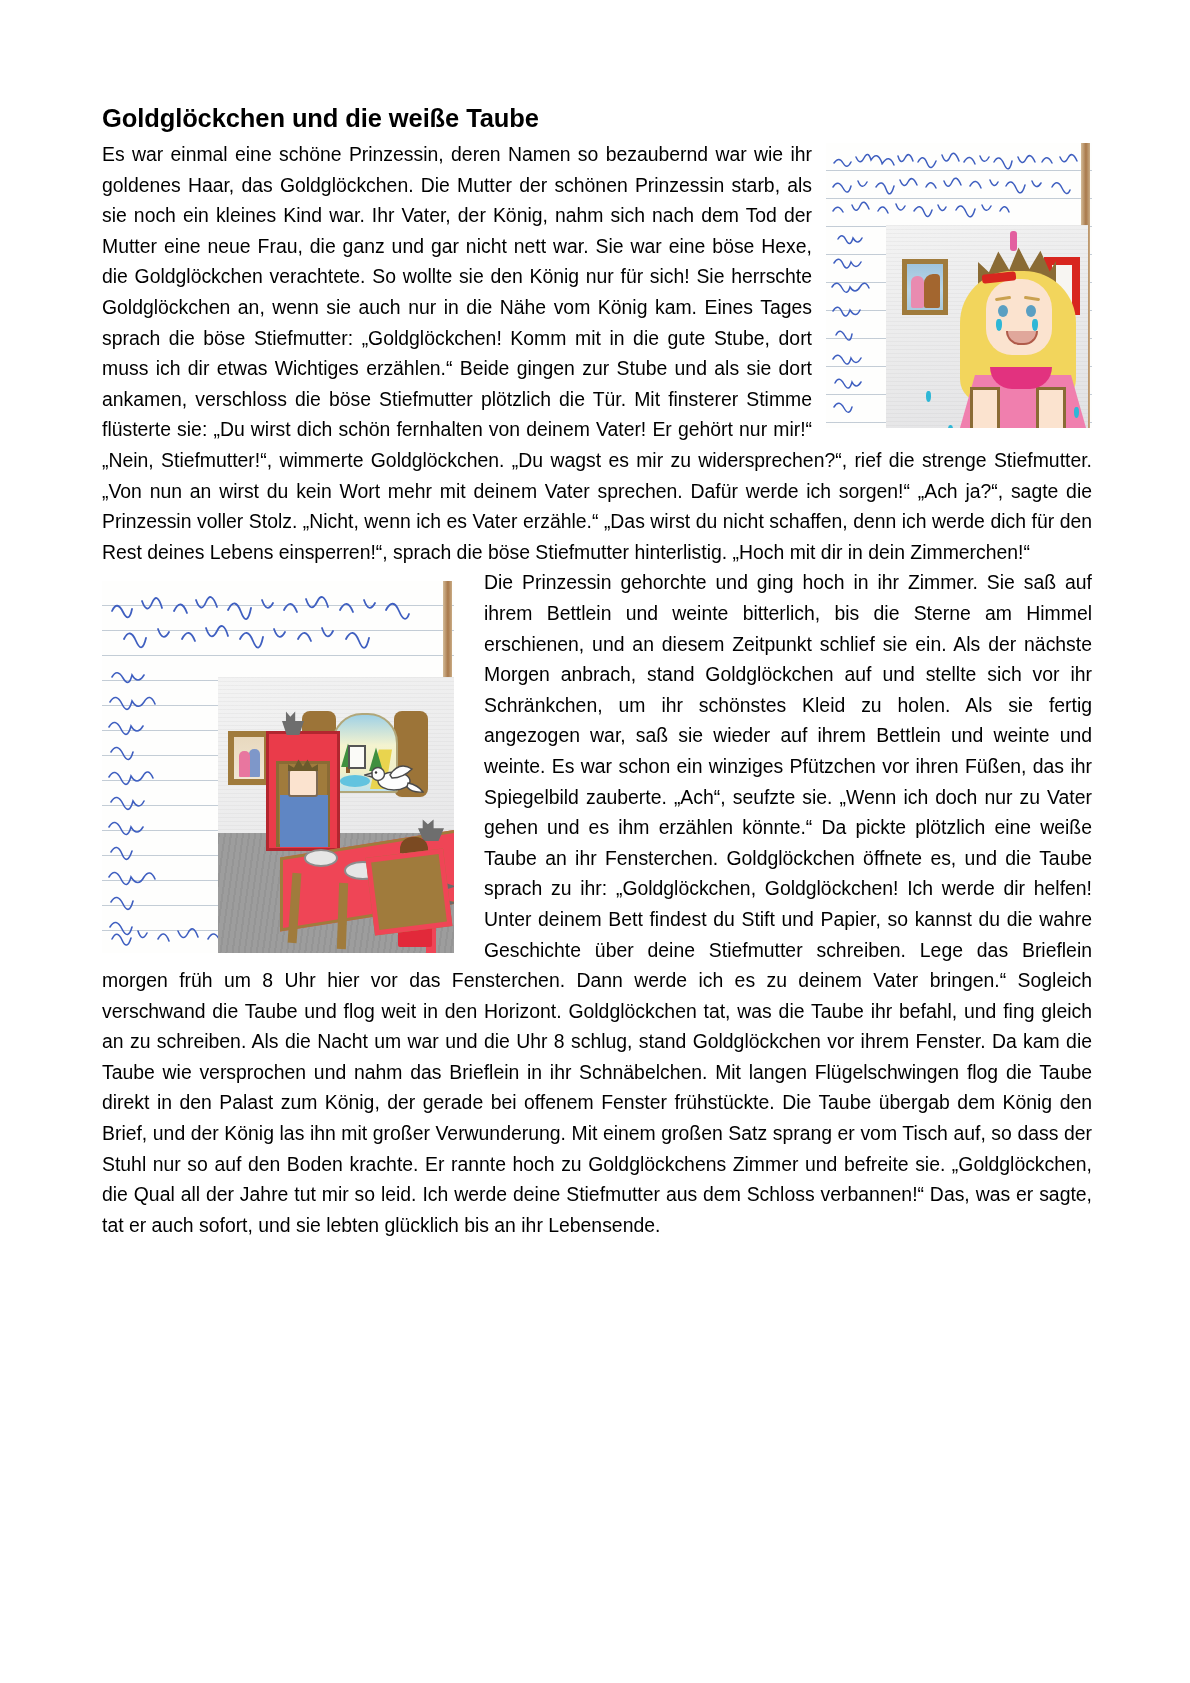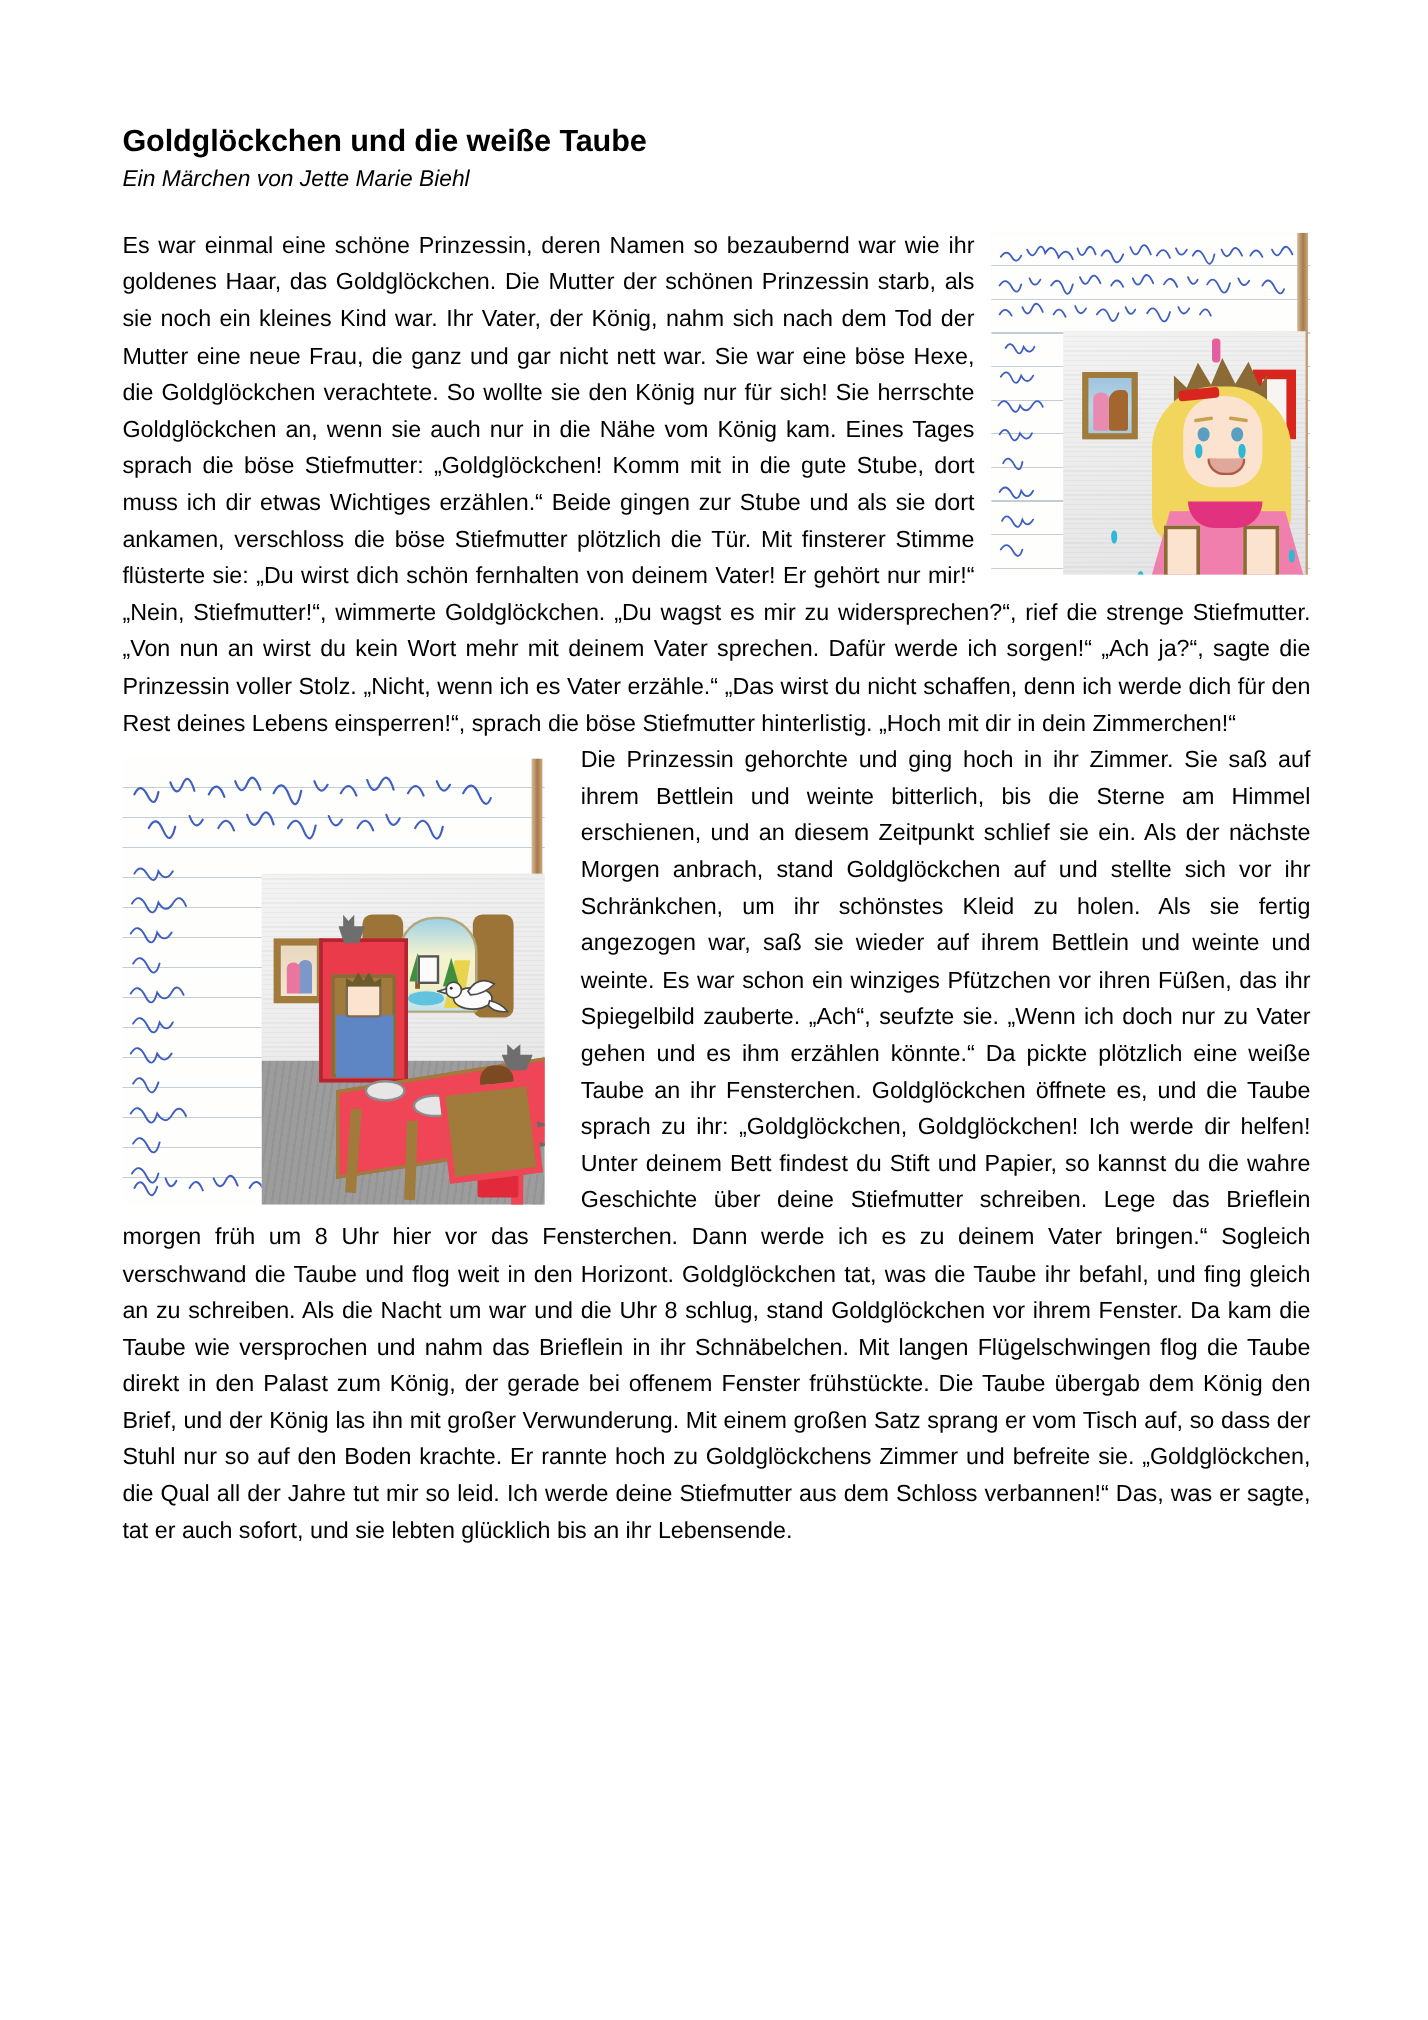--- a/index.html
+++ b/index.html
@@ -313,21 +313,20 @@
   }
 </style>
 </head>
 <body>
 
 <div class="page">
   <div class="content">
 
     <h1 class="doc-title">Goldglöckchen und die weiße Taube</h1>
 
-    <p class="doc-subtitle">Ein Märchen von Jette Marie Biehl</p>
 
     <figure class="fig fig-right" id="fig1">
       <div class="nb">
         <div class="nb-lines"></div>
         <div class="nb-spine r"></div>
 
         <div class="hand" style="left:4px; top:6px;">
           <svg width="258" height="74" viewBox="0 0 258 74" aria-hidden="true">
             <g fill="none" stroke="#3f5fc0" stroke-width="1.5" stroke-linecap="round">
               <path d="M4 14 q5 -7 9 0 t8 -1 M26 8 q4 9 8 1 t7 2 q6 -10 11 3 M52 15 q7 -11 12 1 M68 7 q3 10 7 2 t8 3 M88 13 q5 -9 9 1 t9 -2 M112 6 q4 11 8 2 t9 4 M134 13 q6 -10 11 2 M150 7 q4 10 9 1 M164 13 q5 -9 10 2 t8 -3 M188 8 q4 10 8 2 t9 3 M212 13 q5 -9 10 1 M230 8 q4 9 8 1 t9 3"></path>

